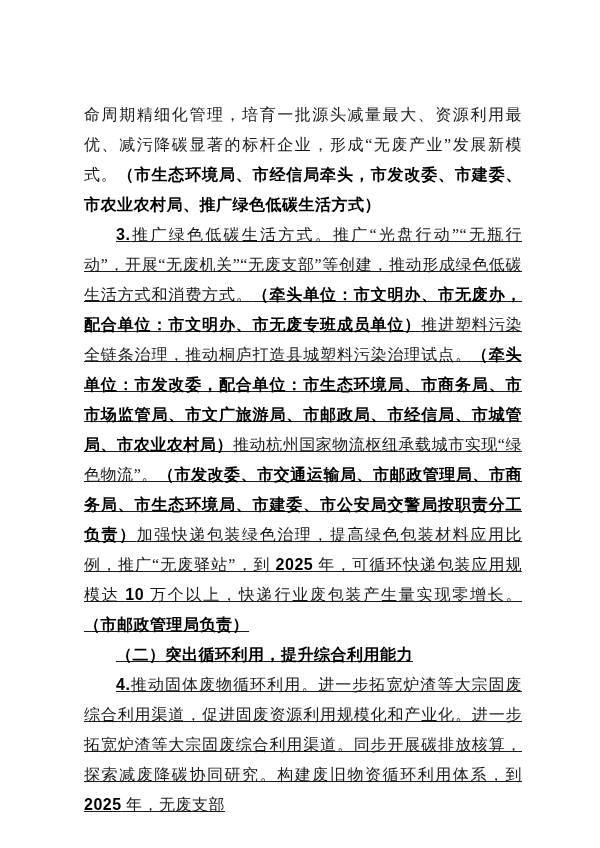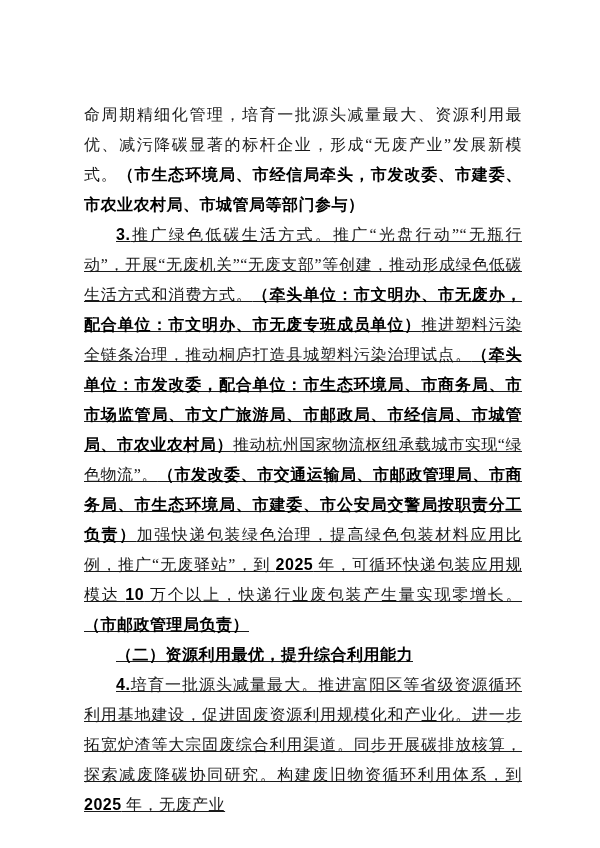--- a/index.html
+++ b/index.html
@@ -40,29 +40,29 @@
     color: #000000;
   }
 </style>
 </head>
 <body>
 
 <div class="page">
   <div class="content">
 
     <p>
-      <span class="seg-regular">命周期精细化管理，培育一批源头减量最大、资源利用最优、减污降碳显著的标杆企业，形成“无废产业”发展新模式。</span><span class="seg-bold">（市生态环境局、市经信局牵头，市发改委、市建委、市农业农村局、市城管局等部门参与）</span>
+      <span class="seg-regular">命周期精细化管理，培育一批源头减量最大、资源利用最优、减污降碳显著的标杆企业，形成“无废产业”发展新模式。</span><span class="seg-bold">（市生态环境局、市经信局牵头，市发改委、市建委、市农业农村局、推广绿色低碳生活方式）</span>
     </p>
 
     <p class="indent">
       <span class="seg-num">3.</span><span class="seg-regular">推广绿色低碳生活方式。推广“光盘行动”“无瓶行动”，开展“无废机关”“无废支部”等创建，推动形成绿色低碳生活方式和消费方式。</span><span class="seg-bold">（牵头单位：市文明办、市无废办，配合单位：市文明办、市无废专班成员单位）</span><span class="seg-regular">推进塑料污染全链条治理，推动桐庐打造县城塑料污染治理试点。</span><span class="seg-bold">（牵头单位：市发改委，配合单位：市生态环境局、市商务局、市市场监管局、市文广旅游局、市邮政局、市经信局、市城管局、市农业农村局）</span><span class="seg-regular">推动杭州国家物流枢纽承载城市实现“绿色物流”。</span><span class="seg-bold">（市发改委、市交通运输局、市邮政管理局、市商务局、市生态环境局、市建委、市公安局交警局按职责分工负责）</span><span class="seg-regular">加强快递包装绿色治理，提高绿色包装材料应用比例，推广“无废驿站”，到 </span><span class="seg-num">2025</span><span class="seg-regular"> 年，可循环快递包装应用规模达 </span><span class="seg-num">10</span><span class="seg-regular"> 万个以上，快递行业废包装产生量实现零增长。</span><span class="seg-bold">（市邮政管理局负责）</span>
     </p>
 
     <p class="indent">
-      <span class="seg-bold">（二）资源利用最优，提升综合利用能力</span>
+      <span class="seg-bold">（二）突出循环利用，提升综合利用能力</span>
     </p>
 
     <p class="indent">
-      <span class="seg-num">4.</span><span class="seg-regular">培育一批源头减量最大。推进富阳区等省级资源循环利用基地建设，促进固废资源利用规模化和产业化。进一步拓宽炉渣等大宗固废综合利用渠道。同步开展碳排放核算，探索减废降碳协同研究。构建废旧物资循环利用体系，到 </span><span class="seg-num">2025</span><span class="seg-regular"> 年，无废产业</span>
+      <span class="seg-num">4.</span><span class="seg-regular">推动固体废物循环利用。进一步拓宽炉渣等大宗固废综合利用渠道，促进固废资源利用规模化和产业化。进一步拓宽炉渣等大宗固废综合利用渠道。同步开展碳排放核算，探索减废降碳协同研究。构建废旧物资循环利用体系，到 </span><span class="seg-num">2025</span><span class="seg-regular"> 年，无废支部</span>
     </p>
 
   </div>
 </div>
 
 </body></html>

